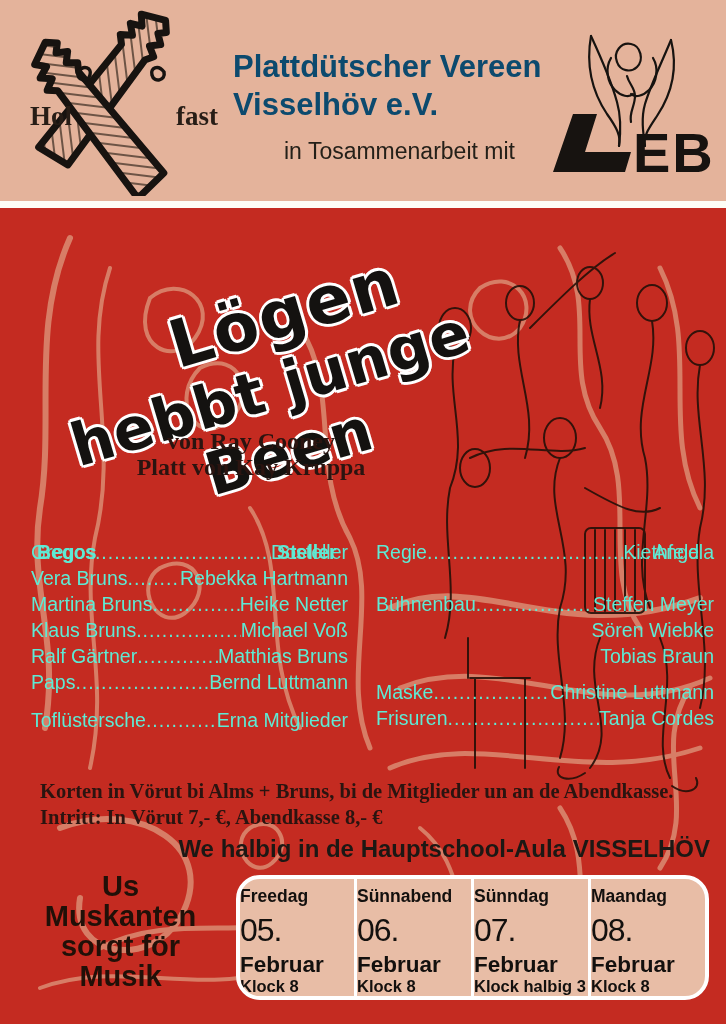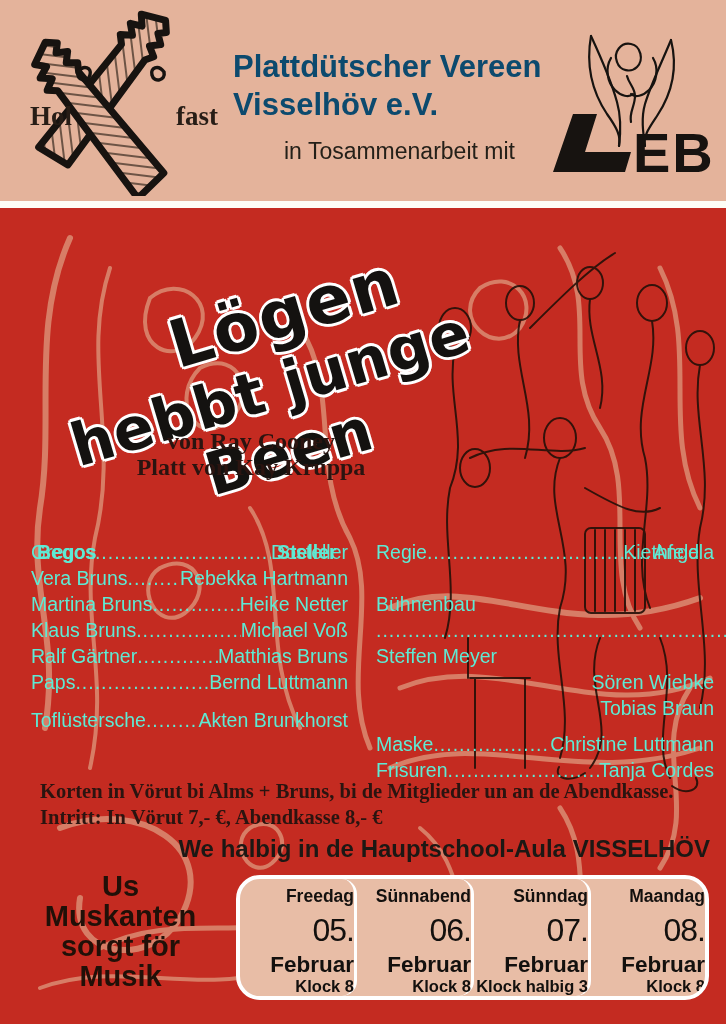--- a/index.html
+++ b/index.html
@@ -52,21 +52,21 @@
            line-height:26px;color:#2b1410;}
   .venue{position:absolute;right:16px;top:627px;font-size:24px;font-weight:bold;color:#1c1814;}
 
   .music{position:absolute;left:18px;top:663px;width:205px;text-align:center;
          font-size:29px;line-height:30px;font-weight:bold;color:#211008;}
 
   
   .dates-box{position:absolute;left:236px;top:667px;width:473px;height:125px;
              background:#e8bda6;border:4px solid #fff;border-radius:24px;
              display:flex;box-sizing:border-box;overflow:hidden;}
-  .date-col{flex:1;text-align:right;padding-top:6px;color:#13100e;border-radius:15px;}
+  .date-col{flex:1;text-align:left;padding-top:6px;color:#13100e;}
   .date-col.sep{border-right:3px solid #fff;}
   .date-day{font-size:17.5px;font-weight:bold;line-height:22px;}
   .date-num{font-size:32px;font-weight:normal;line-height:46px;letter-spacing:-1px;}
   .date-month{font-size:22.5px;font-weight:bold;line-height:23px;}
   .date-time{font-size:16.5px;font-weight:bold;line-height:20px;}
 </style>
 </head>
 <body>
 
 <div class="poster">
@@ -218,34 +218,34 @@
         <span class="name">Matthias Bruns</span>
       </div>
       <div class="row">
         <span class="role">Paps</span>
         <span class="dots"></span>
         <span class="name">Bernd Luttmann</span>
       </div>
       <div class="row gap-md">
         <span class="role">Toflüstersche</span>
         <span class="dots"></span>
-        <span class="name">Akten Brunkhorst</span>
+        <span class="name">Erna Mitglieder</span>
       </div>
     </div>
 
     <div class="col crew-right">
       <div class="row">
         <span class="role">Regie</span>
         <span class="dots"></span>
         <span class="name ovl-wrap">
           <span>Angela</span>
           <span class="ovl2">Kiethfeld</span>
         </span>
       </div>
-      <div class="row gap-lg" style="margin-top:26px;flex-direction:column;">
+      <div class="row gap-lg" style="margin-top:26px;">
         <span class="role">Bühnenbau</span>
         <span class="dots"></span>
         <span class="name">Steffen Meyer</span>
       </div>
       <div class="row-right">Sören Wiebke</div>
       <div class="row-right">Tobias Braun</div>
       <div class="row gap-sm">
         <span class="role">Maske</span>
         <span class="dots"></span>
         <span class="name">Christine Luttmann</span>

